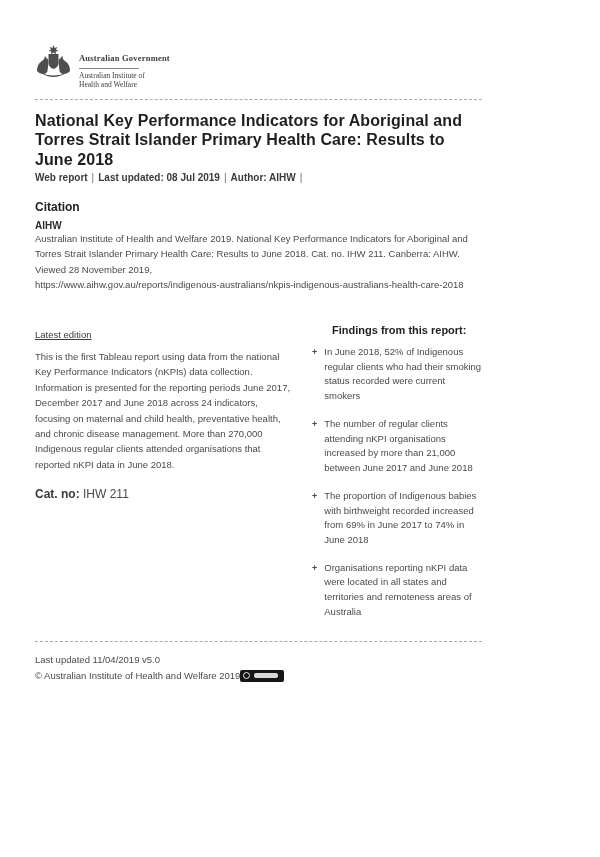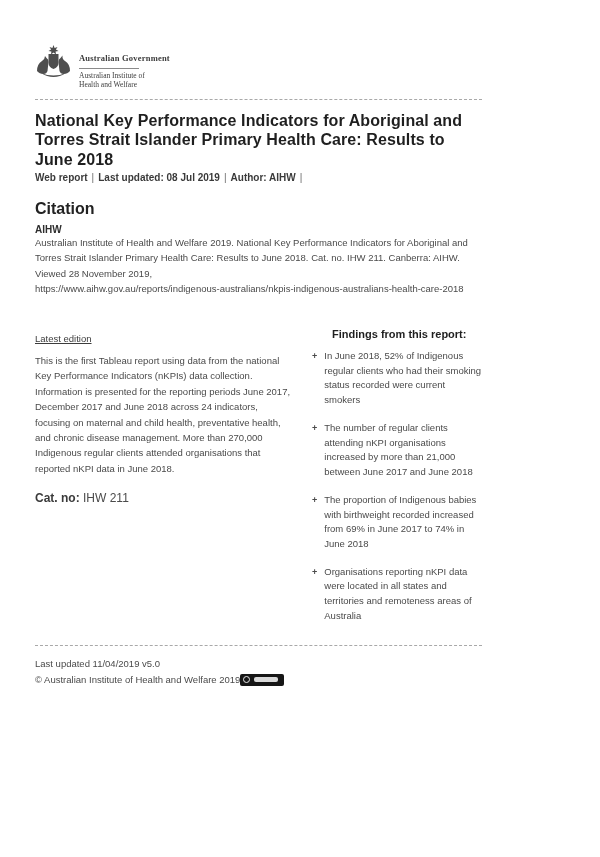--- a/index.html
+++ b/index.html
@@ -40,21 +40,21 @@
   }
   .meta-line {
     margin-top: 3px;
     font-size: 10px;
     font-weight: bold;
     color: #3a3a3a;
   }
   .meta-line .sep { color: #6d6d6d; font-weight: normal; padding: 0 4px; }
 
   
-  .citation-heading { margin-top: 17px; font-size: 16px; font-weight: bold; color: #222; }
+  .citation-heading { margin-top: 17px; font-size: 12px; font-weight: bold; color: #222; }
   .citation-author  { margin-top: 6px; font-size: 10px; font-weight: bold; color: #2e2e2e; }
   .citation-text {
     margin-top: 0;
     font-size: 9.5px;
     line-height: 1.6;
     color: #4a4a4a;
     max-width: 537px;
   }
   .citation-url { color: #4a4a4a; text-decoration: none; word-break: break-all; }
 

